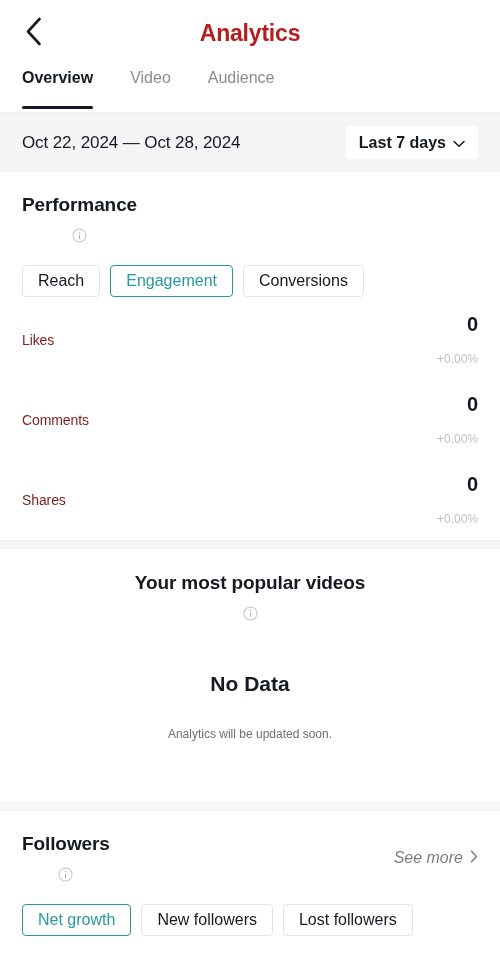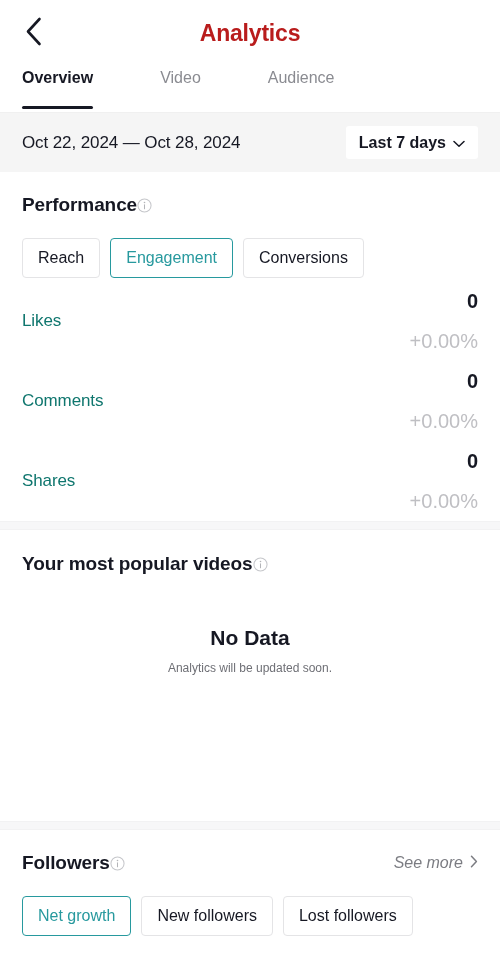--- a/index.html
+++ b/index.html
@@ -80,21 +80,21 @@
     padding-top: 3px;
     font-size: 16px;
     color: #8a8b91;
     cursor: pointer;
     background: none;
     border: none;
     font-family: inherit;
     white-space: nowrap;
   }
 
-  .tab + .tab { margin-left: 67px; }
+  .tab + .tab { margin-left: 37px; }
 
   .tab.active {
     color: #161823;
     font-weight: bold;
   }
 
   .tab.active::after {
     content: "";
     position: absolute;
     left: 0;
@@ -154,21 +154,22 @@
 
   .section-head {
     display: flex;
     align-items: center;
     justify-content: space-between;
   }
 
   .section-title-wrap {
     display: flex;
     align-items: center;
-    gap: 0;
+    gap: 12px;
+    flex-direction: column;
   }
 
   .section-title {
     font-size: 19px;
     font-weight: bold;
     color: #161823;
     letter-spacing: -0.1px;
   }
 
   .info-icon {
@@ -191,21 +192,21 @@
     font-style: italic;
   }
 
   
   .chips {
     display: flex;
     gap: 10px;
   }
 
   .chip {
-    height: 40px;
+    height: 32px;
     padding: 0 15px;
     display: inline-flex;
     align-items: center;
     justify-content: center;
     border: 1px solid #e4e4e6;
     border-radius: 4px;
     background: #ffffff;
     font-size: 16px;
     color: #161823;
     cursor: pointer;
@@ -222,52 +223,53 @@
   .metric-list { padding-top: 3px; }
 
   .metric-row {
     height: 80px;
     display: flex;
     align-items: center;
     justify-content: space-between;
   }
 
   .metric-name {
-    font-size: 17px;
-    color: #0f766e;
+    font-size: 14px;
+    color: #7f1d1d;
     letter-spacing: -0.1px;
   }
 
   .metric-right {
     display: flex;
     flex-direction: column;
     align-items: flex-end;
   }
 
   .metric-value {
     font-size: 20px;
     font-weight: bold;
     color: #161823;
     line-height: 1.1;
   }
 
   .metric-delta {
-    font-size: 20px;
+    font-size: 12px;
     color: #bfbfc3;
     margin-top: 18px;
     line-height: 1.1;
   }
 
   
   .empty-state {
     display: flex;
     flex-direction: column;
     align-items: center;
     justify-content: center;
     padding-top: 51px;
+    gap: 20px;
   }
 
   .empty-title {
     font-size: 21px;
     font-weight: bold;
     color: #161823;
   }
 
   .empty-sub {
     margin-top: 11px;

